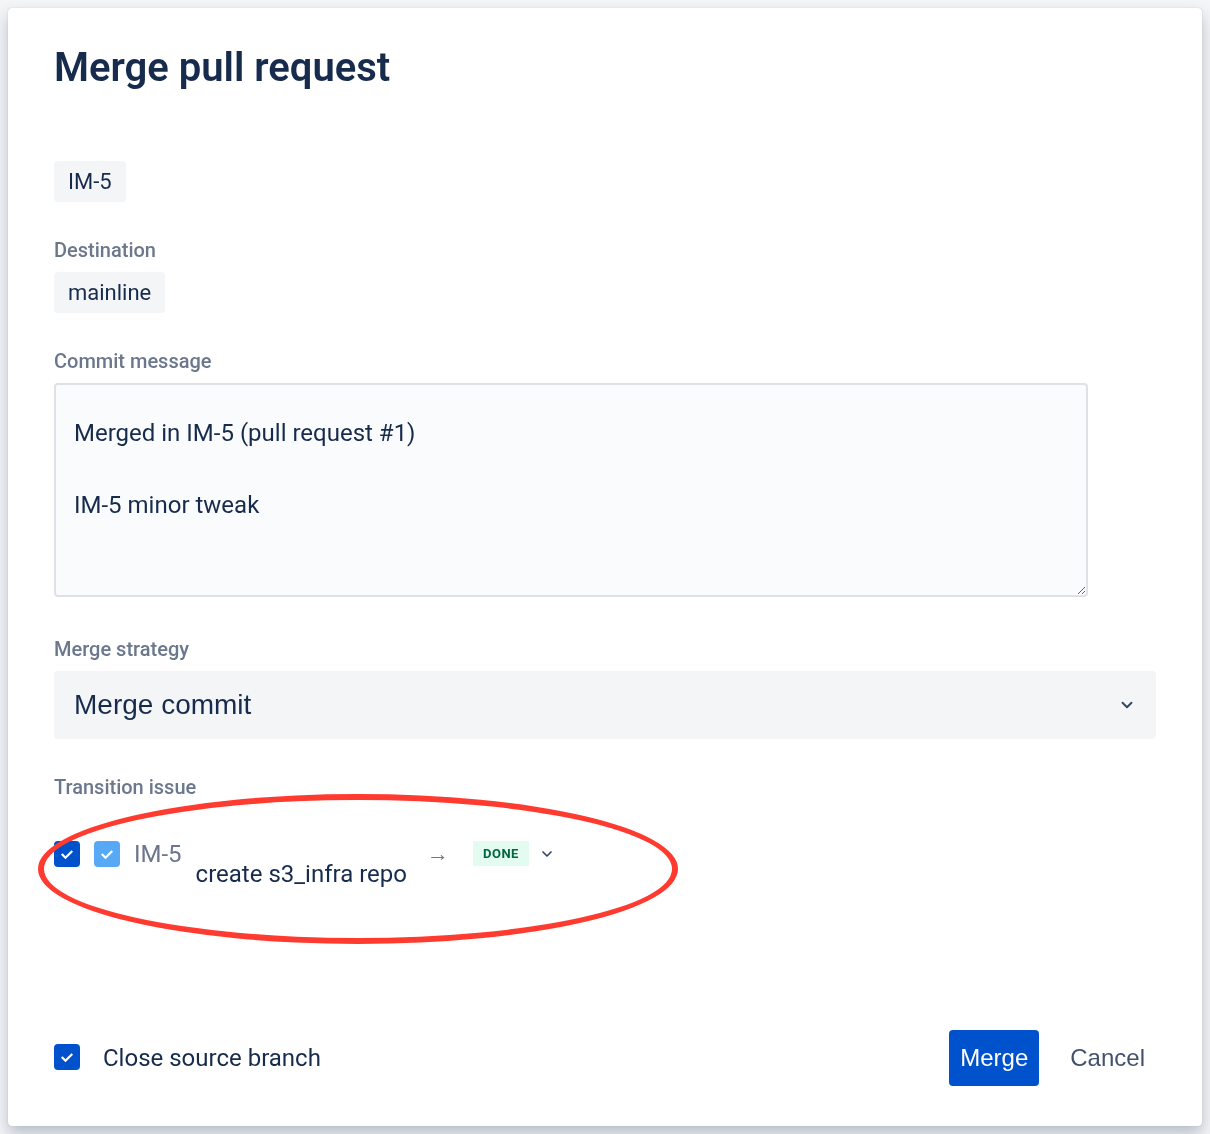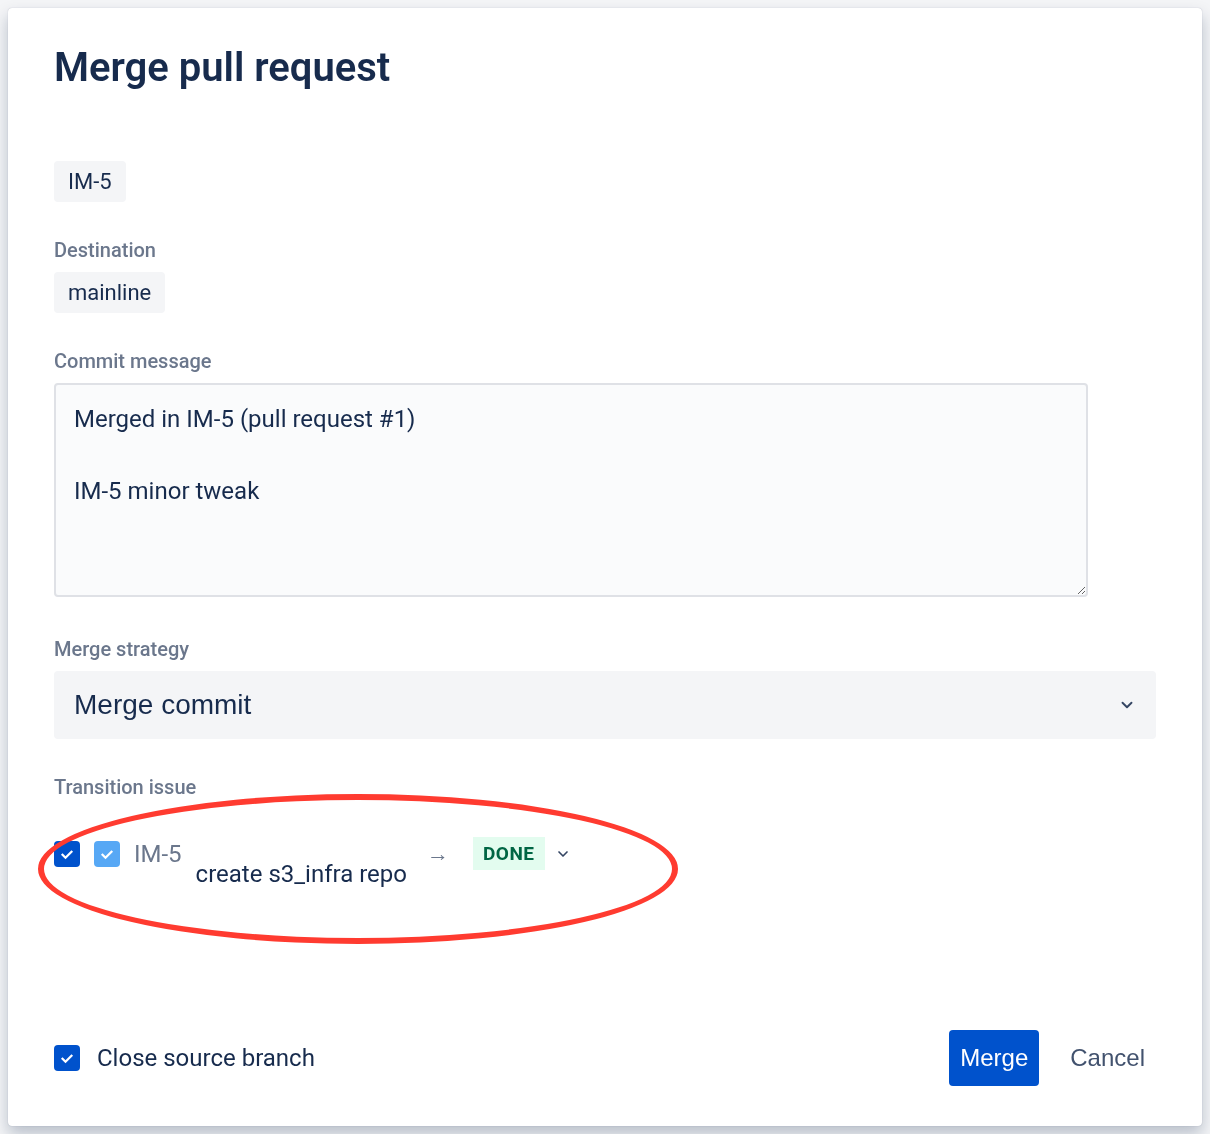--- a/index.html
+++ b/index.html
@@ -50,21 +50,21 @@
       padding: 8px 14px;
       border-radius: 4px;
     }
     .commit-textarea {
       width: 100%rei;
       min-width: 1034px;
       height: 214px;
       border: 2px solid #dfe1e6;
       border-radius: 4px;
       background: #fafbfc;
-      padding: 16px 18px;
+      padding: 30px 18px;
       font-family: inherit;
       font-size: 24px;
       line-height: 1.5;
       color: #172b4d;
       resize: both;
     }
     .select-wrapper {
       position: relative;
       width: 100%;
     }
@@ -127,21 +127,21 @@
     }
     .arrow-icon {
       font-size: 22px;
       color: #6b778c;
       margin: 0 6px;
     }
     .status-lozenge {
       background: #e3fcef;
       color: #006644;
       font-weight: 700;
-      font-size: 19px;
+      font-size: 13px;
       padding: 5px 10px;
       border-radius: 0;
       letter-spacing: 0.5px;
     }
     .status-dropdown {
       display: inline-flex;
       align-items: center;
       gap: 10px;
       cursor: pointer;
       padding: 4px;
@@ -161,22 +161,22 @@
       position: absolute;
       bottom: 40px;
       left: 46px;
       right: 46px;
       display: flex;
       align-items: center;
       justify-content: space-between;
     }
     .close-branch-row {
       display: flex;
-      align-items: center;
-      gap: 17px;
+      align-items: flex-start;
+      gap: 23px;
     }
     .close-branch-label {
       font-size: 24px;
       color: #172b4d;
     }
     .footer-actions {
       display: flex;
       align-items: center;
       gap: 20px;
     }

